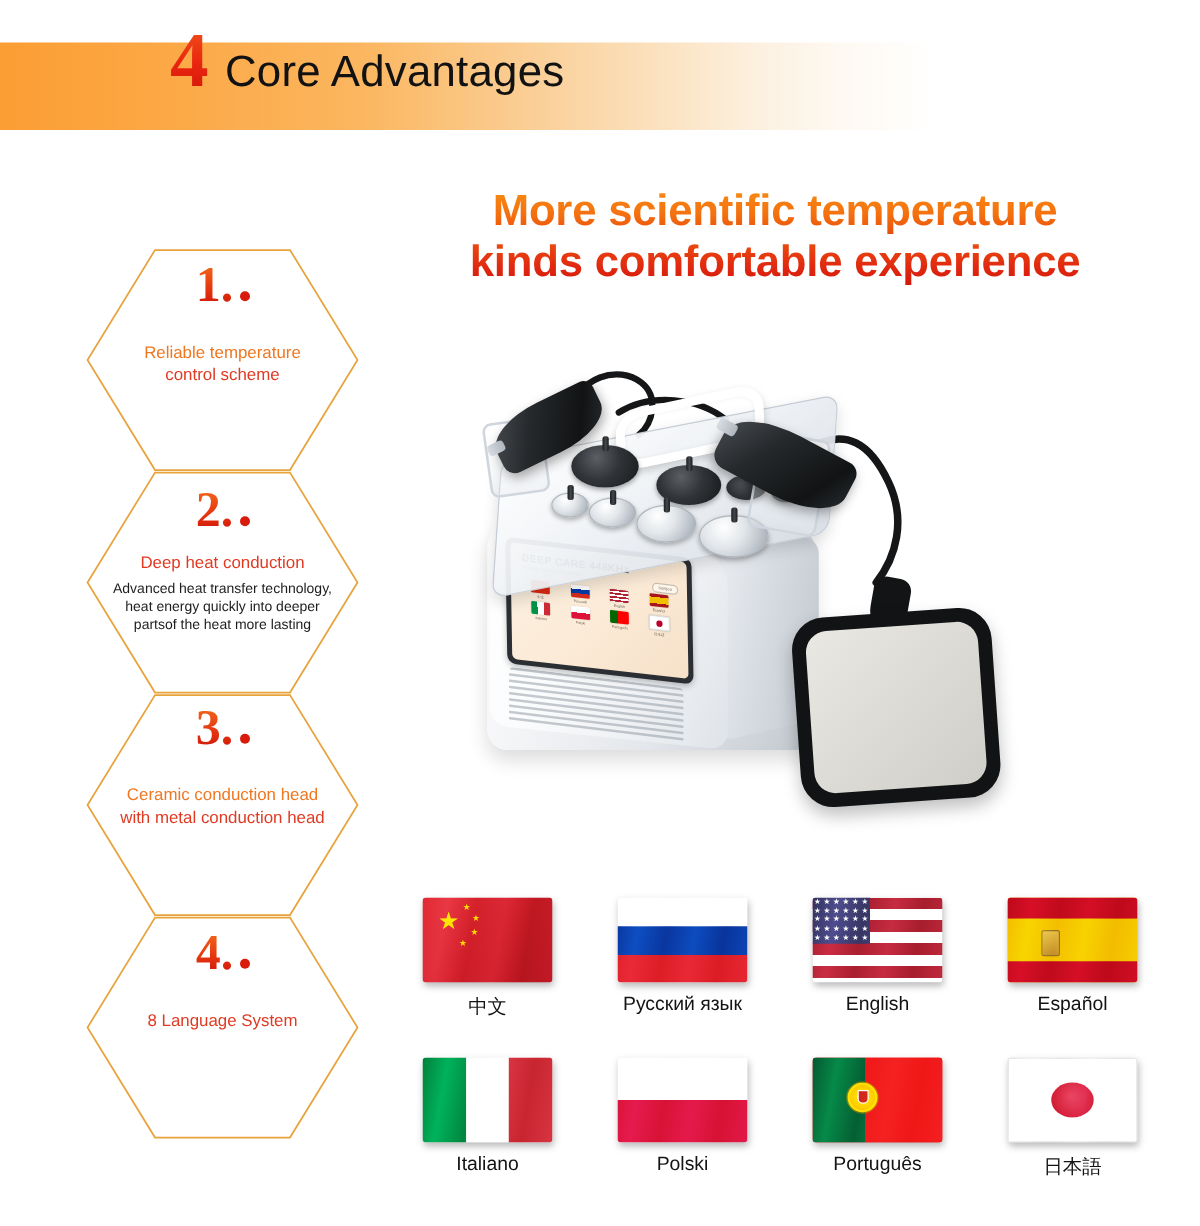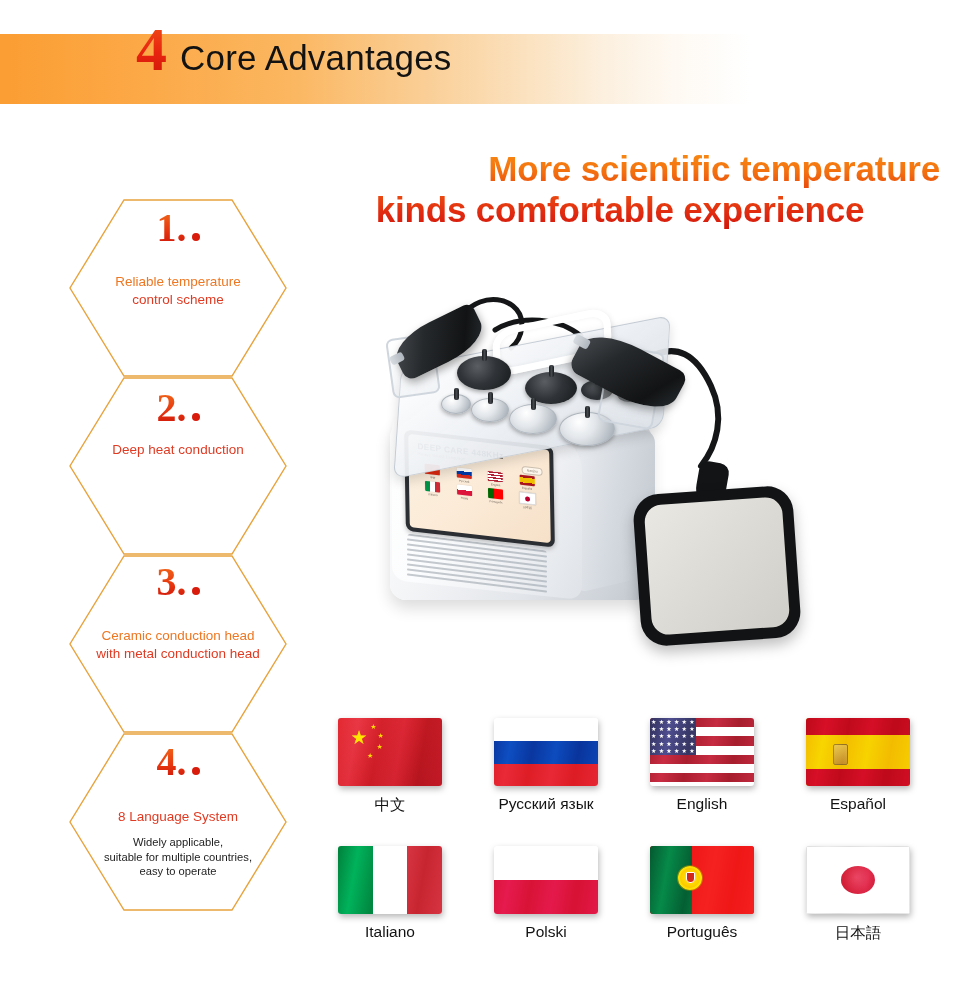--- a/index.html
+++ b/index.html
@@ -32,21 +32,21 @@
   }
 
   
   .headline{
     position:absolute;left:300px;top:148px;width:640px;text-align:center;
     font-size:35px;font-weight:700;line-height:1.18;letter-spacing:-0.2px;
   }
   .headline .l1,.headline .l2{display:block;}
   .headline .l1{
     background:linear-gradient(180deg,#F79014 0%,#F4700F 58%,#E8490C 100%);
-    -webkit-background-clip:text;background-clip:text;color:transparent;text-align:right;
+    -webkit-background-clip:text;background-clip:text;color:transparent;
   }
   .headline .l2{
     background:linear-gradient(180deg,#EE5411 0%,#E02810 60%,#CF1509 100%);
     -webkit-background-clip:text;background-clip:text;color:transparent;
   }
 
   
   .hexcol{position:absolute;left:0;top:196px;width:340px;height:716px;}
   .hexsvg{position:absolute;left:0;top:0;}
   .hex{
@@ -282,39 +282,39 @@
         <span class="t1">Reliable temperature</span>
         <span class="t2">control scheme</span>
       </div>
     </div>
 
     <div class="hex" style="top:192px;">
       <div class="hex-num"><span>2</span>.<i class="dot"></i></div>
       <div class="hex-title" style="margin-top:13px">
         <span class="t2">Deep heat conduction</span>
       </div>
+      <div class="hex-body">
+        <span>Advanced heat transfer technology,</span>
+        <span>heat energy quickly into deeper</span>
+        <span>partsof the heat more lasting</span>
+      </div>
     </div>
 
     <div class="hex" style="top:366px;">
       <div class="hex-num"><span>3</span>.<i class="dot"></i></div>
       <div class="hex-title">
         <span class="t1">Ceramic conduction head</span>
         <span class="t2">with metal conduction head</span>
       </div>
     </div>
 
     <div class="hex" style="top:546px;">
       <div class="hex-num"><span>4</span>.<i class="dot"></i></div>
       <div class="hex-title" style="margin-top:26px">
         <span class="t2">8 Language System</span>
-      </div>
-      <div class="hex-body" style="margin-top:9px">
-        <span>Widely applicable,</span>
-        <span>suitable for multiple countries,</span>
-        <span>easy to operate</span>
       </div>
     </div>
   </div>
 
   <div class="device-wrap">
 
     <svg class="cable" width="610" height="400" viewBox="0 0 610 400">
       <path d="M108,44 C118,10 150,2 168,16 C182,27 178,48 166,58" fill="none" stroke="#141617" stroke-width="5" stroke-linecap="round"></path>
       <path d="M150,40 C176,24 214,28 236,46" fill="none" stroke="#141617" stroke-width="5" stroke-linecap="round"></path>
       <path d="M300,70 C332,50 352,66 366,96 C380,126 372,156 356,176" fill="none" stroke="#141617" stroke-width="6" stroke-linecap="round"></path>

